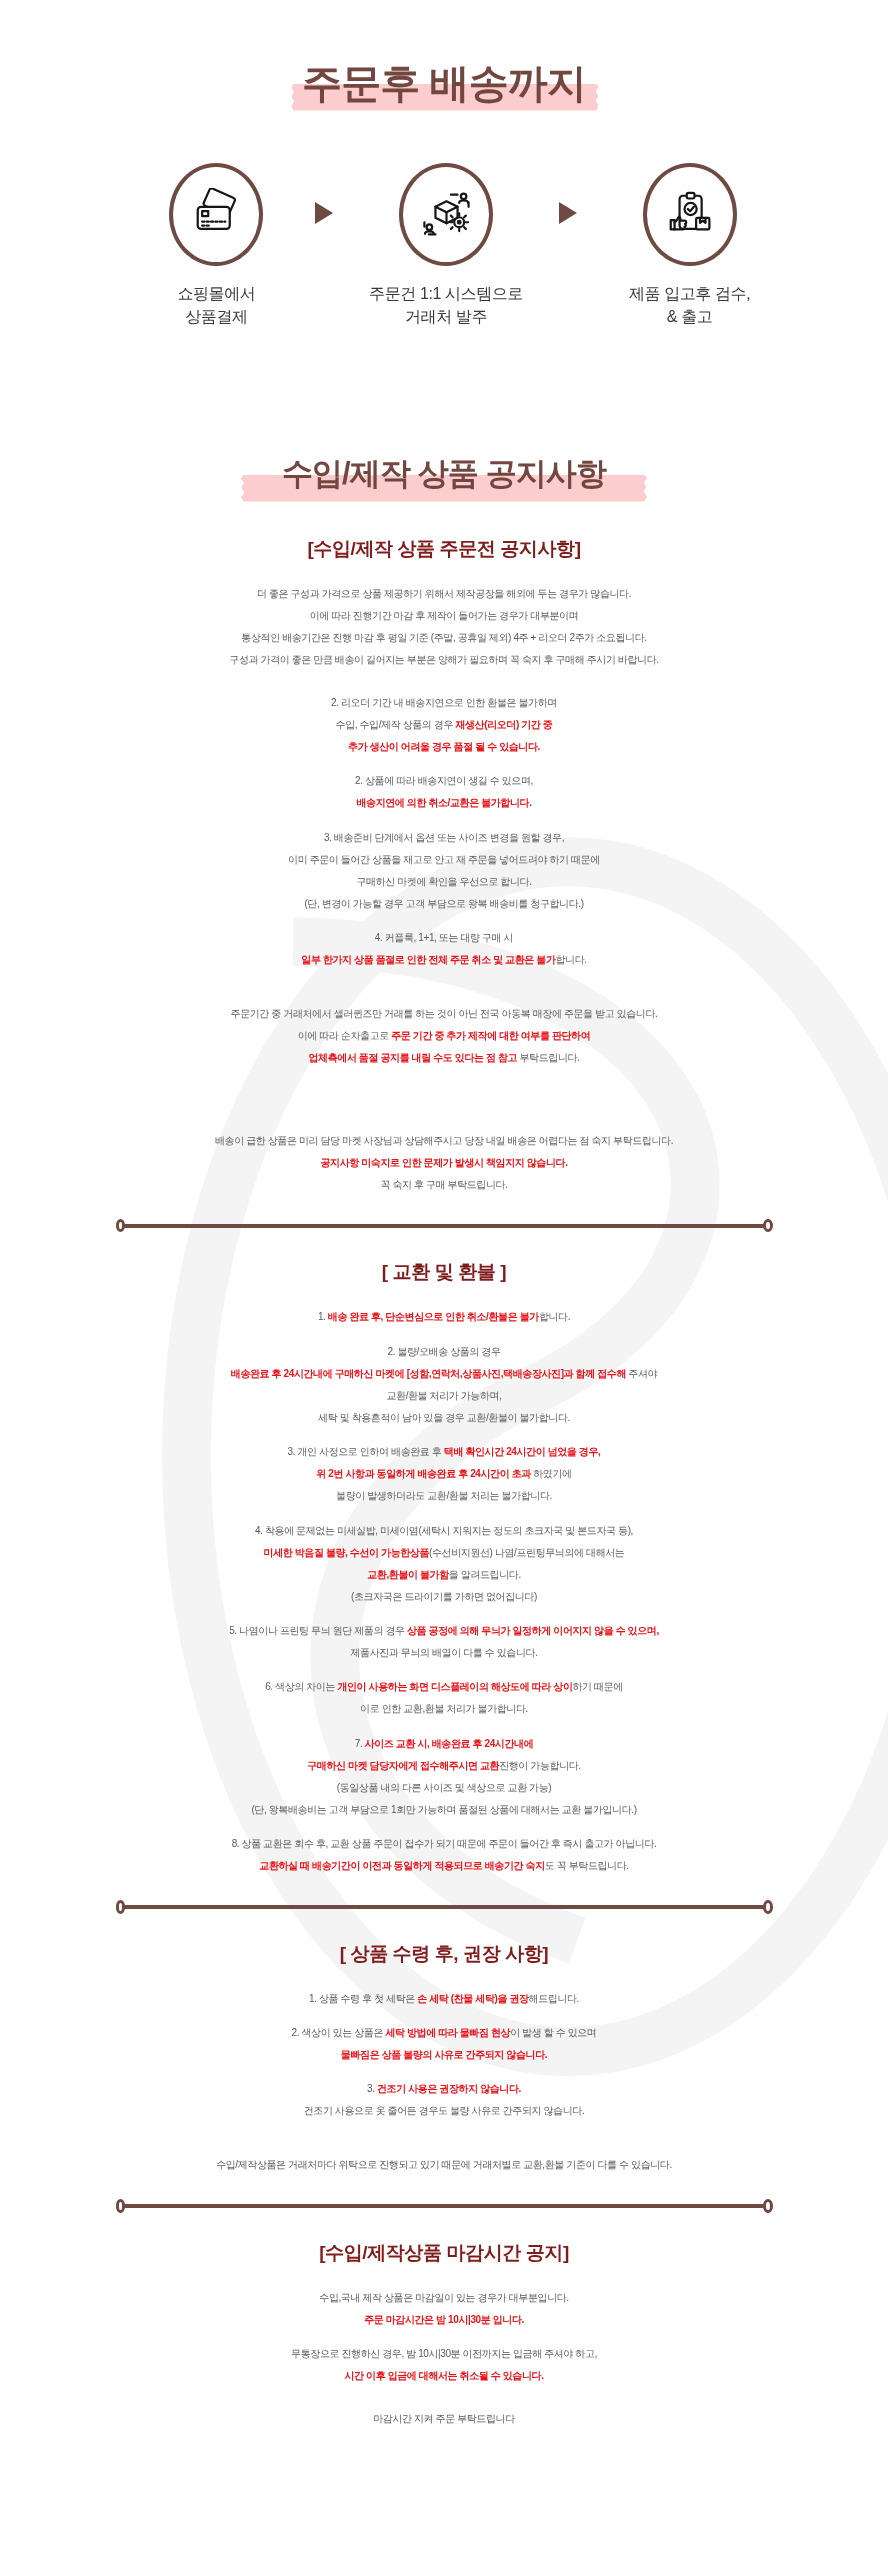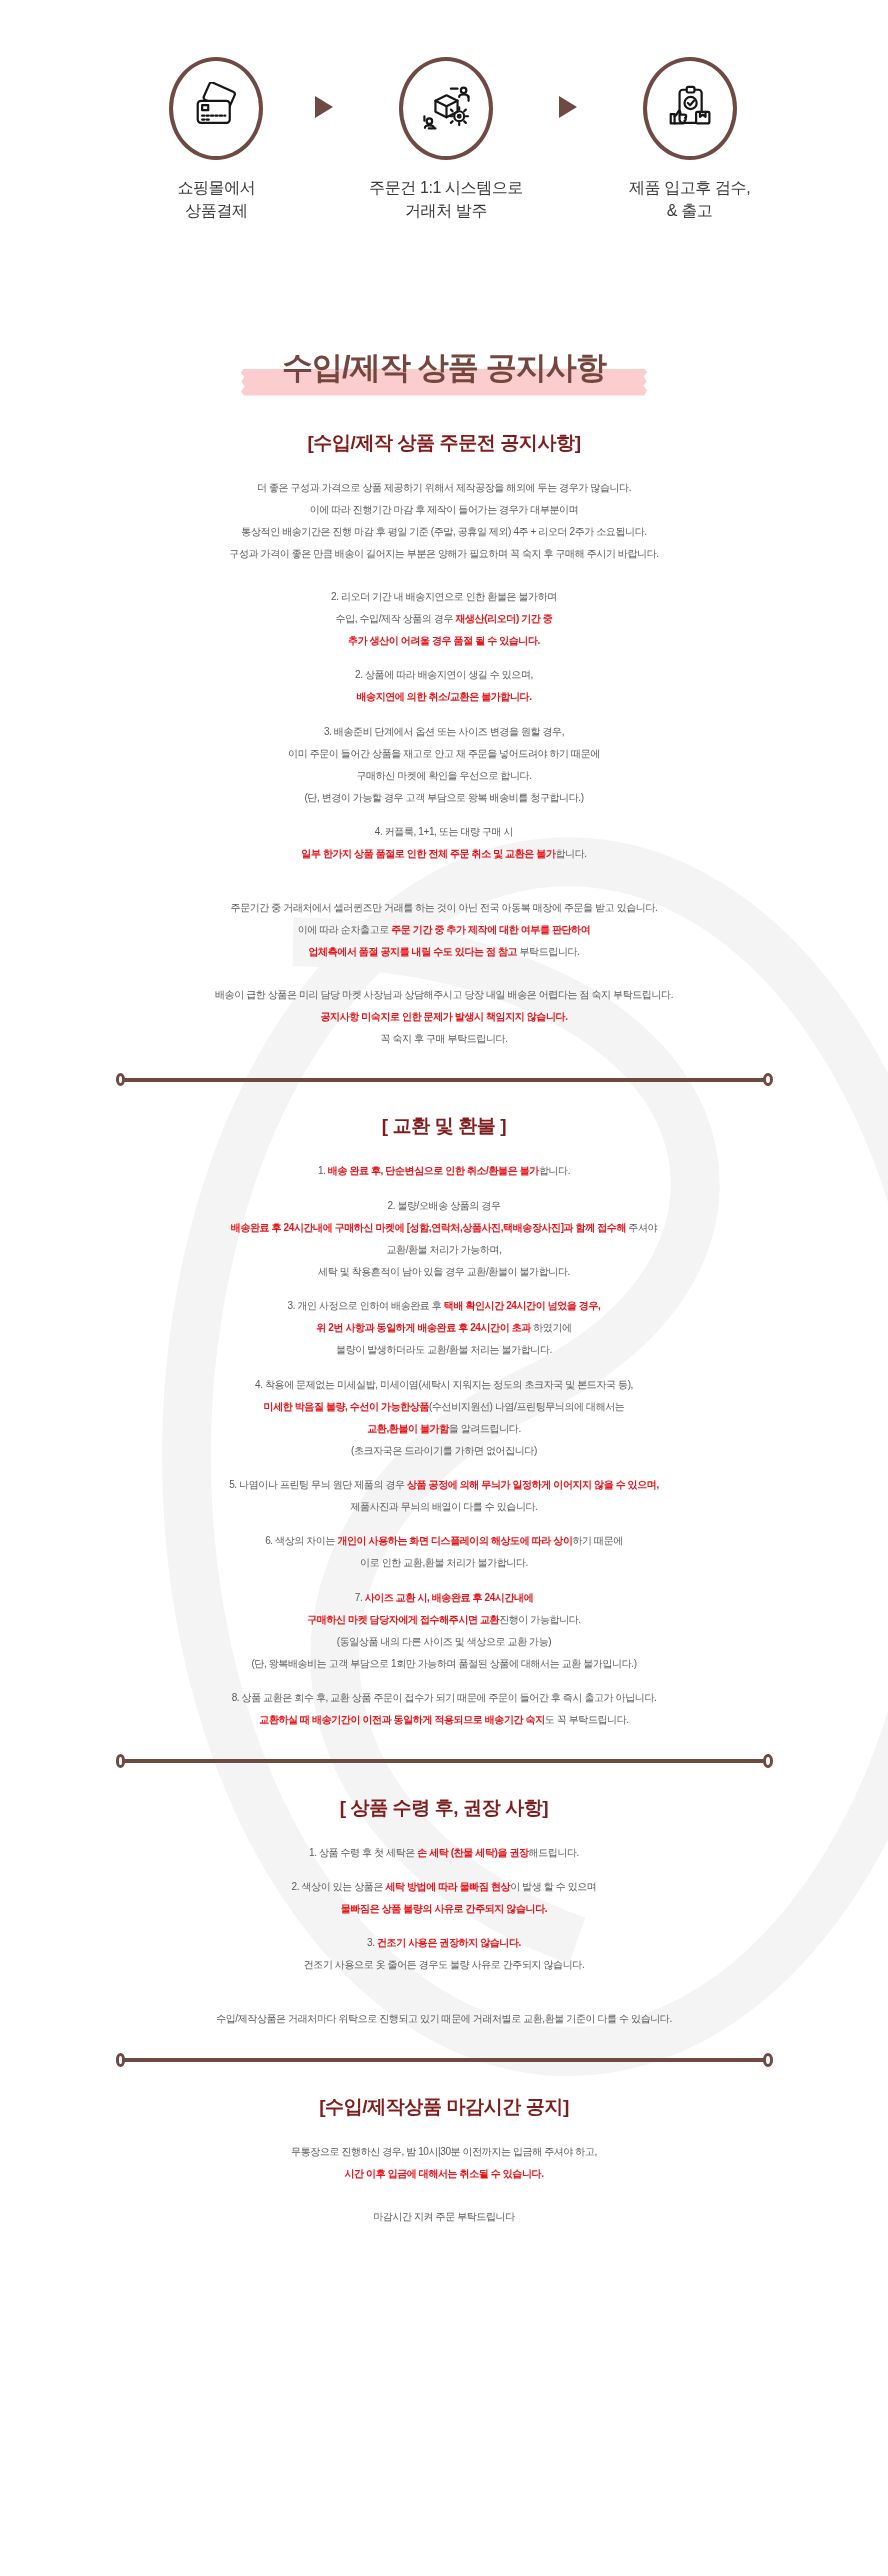--- a/index.html
+++ b/index.html
@@ -41,38 +41,44 @@
   .arrow{
     width:0; height:0; margin:39px 1.8px 0;
     border-left:18.7px solid #6f4a42; border-top:11.5px solid transparent; border-bottom:11.5px solid transparent;
   }
 
   
   .notice-body{ padding-top:30px; width:799px; margin:0 auto; }
   .sec-h{ font-size:19px; font-weight:700; color:#7f1d1d; letter-spacing:-0.4px; margin:9px 0 21px; }
   .notice-p{ font-size:10px; line-height:22px; color:#595959; letter-spacing:-0.4px; margin:0 0 12.4px; }
   .notice-p .red{ color:#e8151b; font-weight:700; }
-  .mt-md{ margin-top:21px; } .mt-lg{ margin-top:32px; } .mt-xl{ margin-top:21px; }
+  .mt-md{ margin-top:21px; } .mt-lg{ margin-top:32px; } .mt-xl{ margin-top:61px; }
 
   .divider{ display:flex; align-items:center; width:657px; margin:23px auto 27px; }
   .divider .ring{ flex:none; width:9.8px; height:13.3px; border:3.1px solid #6f4a42; border-radius:50%; background:#fff; }
   .divider .line{ flex:1; height:3.6px; background:#6f4a42; margin:0 -0.9px; }
 
   .ico{ stroke:#161616; fill:none; stroke-width:4; stroke-linecap:round; stroke-linejoin:round; }
 </style>
 </head>
 <body>
 
 <svg class="watermark" width="888" height="2576" viewBox="0 0 1000 2900">
   <ellipse cx="640" cy="1640" rx="430" ry="670" fill="none" stroke="#f4f4f4" stroke-width="55"></ellipse>
   <path d="M 330 1060 C 830 1070 910 1420 600 1565 C 290 1710 300 2060 650 2185" fill="none" stroke="#f4f4f4" stroke-width="55"></path>
 </svg>
 
 <div class="content">
 
+  <div class="title-wrap">
+    <div class="hl-title t1">
+      <span class="band"></span>
+      <span>주문후 배송까지</span>
+    </div>
+  </div>
 
   <div class="process-row">
 
     <div class="step">
       <div class="circ">
         <svg class="ico" width="53" height="53" viewBox="0 0 96 96">
           <rect x="28" y="8" width="50" height="34" rx="5" transform="rotate(24 53 25)"></rect>
           <rect x="14" y="34" width="58" height="40" rx="6" fill="#ffffff"></rect>
           <rect x="22" y="42" width="11" height="9"></rect>
           <path d="M22 61 h42" stroke-dasharray="4 4"></path>
@@ -171,18 +177,19 @@
       <p class="notice-p"><span>1. 상품 수령 후 첫 세탁은 </span><span class="red">손 세탁 (찬물 세탁)을 권장</span><span>해드립니다.</span></p>
       <p class="notice-p"><span>2. 색상이 있는 상품은 </span><span class="red">세탁 방법에 따라 물빠짐 현상</span><span>이 발생 할 수 있으며</span><br><span class="red">물빠짐은 상품 불량의 사유로 간주되지 않습니다.</span></p>
       <p class="notice-p"><span>3. </span><span class="red">건조기 사용은 권장하지 않습니다.</span><br><span>건조기 사용으로 옷 줄어든 경우도 불량 사유로 간주되지 않습니다.</span></p>
       <p class="notice-p mt-lg"><span>수입/제작상품은 거래처마다 위탁으로 진행되고 있기 때문에 거래처별로 교환,환불 기준이 다를 수 있습니다.</span></p>
       <div class="divider">
         <span class="ring"></span>
         <span class="line"></span>
         <span class="ring"></span>
       </div>
       <div class="sec-h">[수입/제작상품 마감시간 공지]</div>
+      <p class="notice-p"><span>수입,국내 제작 상품은 마감일이 있는 경우가 대부분입니다.</span><br><span class="red">주문 마감시간은 밤 10시|30분 입니다.</span></p>
       <p class="notice-p"><span>무통장으로 진행하신 경우, 밤 10시|30분 이전까지는 입금해 주셔야 하고,</span><br><span class="red">시간 이후 입금에 대해서는 취소될 수 있습니다.</span></p>
       <p class="notice-p mt-md"><span>마감시간 지켜 주문 부탁드립니다</span></p>
     </div>
 
 </div>
 
 
 </body></html>

